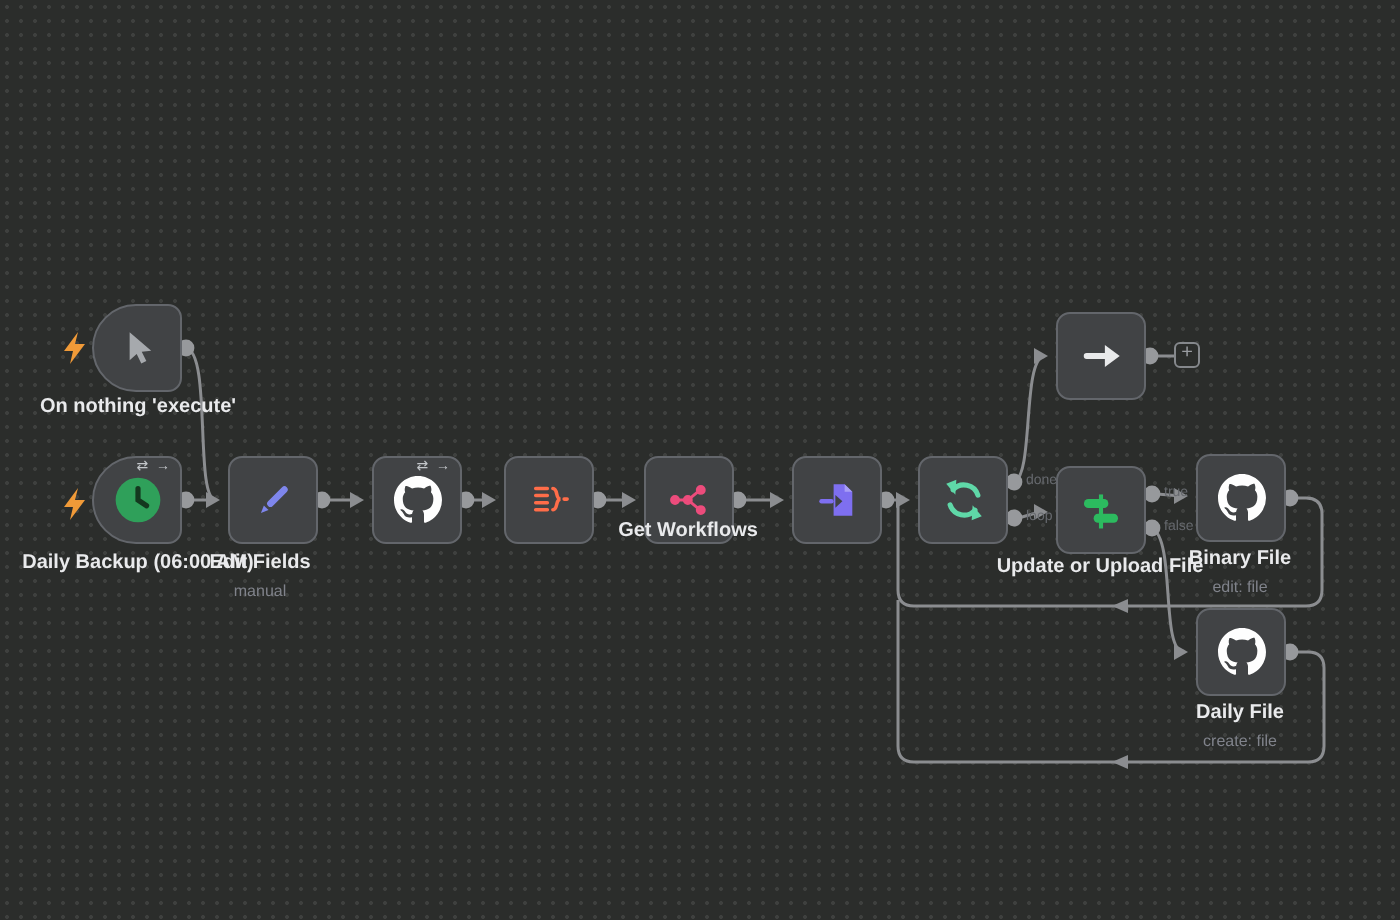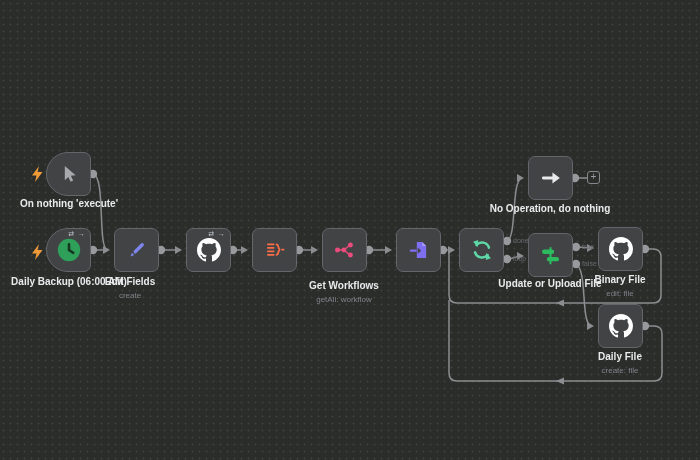--- a/index.html
+++ b/index.html
@@ -105,21 +105,21 @@
   <div class="node" style="left:114px;top:228px">
     <svg width="22" height="22" viewBox="0 0 20 20">
       <g transform="rotate(45 10 10)">
         <rect x="8.5" y="1.8" width="3" height="12" rx="1.5" fill="#7e86ec"></rect>
         <path d="M8.5 15 h3 L10 18.4 Z" fill="#7e86ec"></path>
       </g>
     </svg>
   </div>
   <div class="node-label" style="left:45px;top:276px">
     <span>Edit Fields</span>
-    <div class="node-sub">create</div>
+    <div class="node-sub">manual</div>
   </div>
 
   <div class="node" style="left:186px;top:228px">
     <span class="badge">⇄ →</span>
     <svg width="24" height="24" viewBox="0 0 16 16">
       <path fill="#fefefe" d="M8 0C3.58 0 0 3.58 0 8c0 3.54 2.29 6.53 5.47 7.59.4.07.55-.17.55-.38 0-.19-.01-.82-.01-1.49-2.01.37-2.53-.49-2.69-.94-.09-.23-.48-.94-.82-1.13-.28-.15-.68-.52-.01-.53.63-.01 1.08.58 1.23.82.72 1.21 1.87.87 2.33.66.07-.52.28-.87.51-1.07-1.78-.2-3.64-.89-3.64-3.95 0-.87.31-1.59.82-2.15-.08-.2-.36-1.02.08-2.12 0 0 .67-.21 2.2.82.64-.18 1.32-.27 2-.27s1.36.09 2 .27c1.53-1.04 2.2-.82 2.2-.82.44 1.1.16 1.92.08 2.12.51.56.82 1.27.82 2.15 0 3.07-1.87 3.75-3.65 3.95.29.25.54.73.54 1.48 0 1.07-.01 1.93-.01 2.2 0 .21.15.46.55.38A8.01 8.01 0 0 0 16 8c0-4.42-3.58-8-8-8z"></path>
     </svg>
   </div>
 
   <div class="node" style="left:252px;top:228px">
@@ -136,23 +136,22 @@
     <svg width="22" height="22" viewBox="0 0 20 20">
       <g stroke="#ec4c7c" stroke-width="1.3" fill="#ec4c7c">
         <circle cx="3.2" cy="10" r="1.6"></circle>
         <circle cx="9" cy="10" r="1.6"></circle>
         <circle cx="14.9" cy="5.4" r="1.6"></circle>
         <circle cx="14.9" cy="14.6" r="1.6"></circle>
         <path d="M4.8 10 H7.4 M10.4 8.9 L13.4 6.4 M10.4 11.1 L13.4 13.6" fill="none"></path>
       </g>
     </svg>
   </div>
-  <div class="node-label" style="left:259px;top:280px">
+  <div class="node-label" style="left:259px;top:260px">
     <span>Get Workflows</span>
-    <div class="node-sub">getAll: workflow</div>
   </div>
 
   <div class="node" style="left:396px;top:228px">
     <svg width="22" height="22" viewBox="0 0 20 20">
       <path d="M8 2.8 H13 L16.5 6.3 V17.2 H8 Z" fill="#7e6ff0"></path>
       <path d="M13 2.8 V6.3 H16.5 Z" fill="#a89ef6"></path>
       <path d="M2.5 10.6 H7" stroke="#7e6ff0" stroke-width="2" stroke-linecap="round"></path>
       <path d="M8.8 7.7 L12 10.6 L8.8 13.5 Z" fill="#414345"></path>
     </svg>
   </div>
@@ -169,23 +168,20 @@
   </div>
   <div class="port-label" style="left:513px;top:237px">done</div>
   <div class="port-label" style="left:513px;top:255px">loop</div>
 
   <div class="node" style="left:528px;top:156px">
     <svg width="24" height="24" viewBox="0 0 20 20">
       <path d="M3.6 10 H12" stroke="#e9eaeb" stroke-width="2.4" stroke-linecap="round"></path>
       <polygon points="11.2,5.4 17.4,10 11.2,14.6" fill="#e9eaeb"></polygon>
     </svg>
   </div>
-  <div class="node-label" style="left:465px;top:203px">
-    <span>No Operation, do nothing</span>
-  </div>
   <div class="plus-btn">+</div>
 
   <div class="node" style="left:528px;top:233px">
     <svg width="23" height="23" viewBox="0 0 20 20">
       <line x1="10" y1="2.8" x2="10" y2="17.6" stroke="#2cbb5f" stroke-width="1.8"></line>
       <rect x="2.6" y="4.8" width="10.6" height="3.9" rx="1.9" fill="#2cbb5f"></rect>
       <rect x="6.8" y="11.2" width="10.6" height="3.9" rx="1.9" fill="#2cbb5f"></rect>
     </svg>
   </div>
   <div class="node-label" style="left:465px;top:278px">

